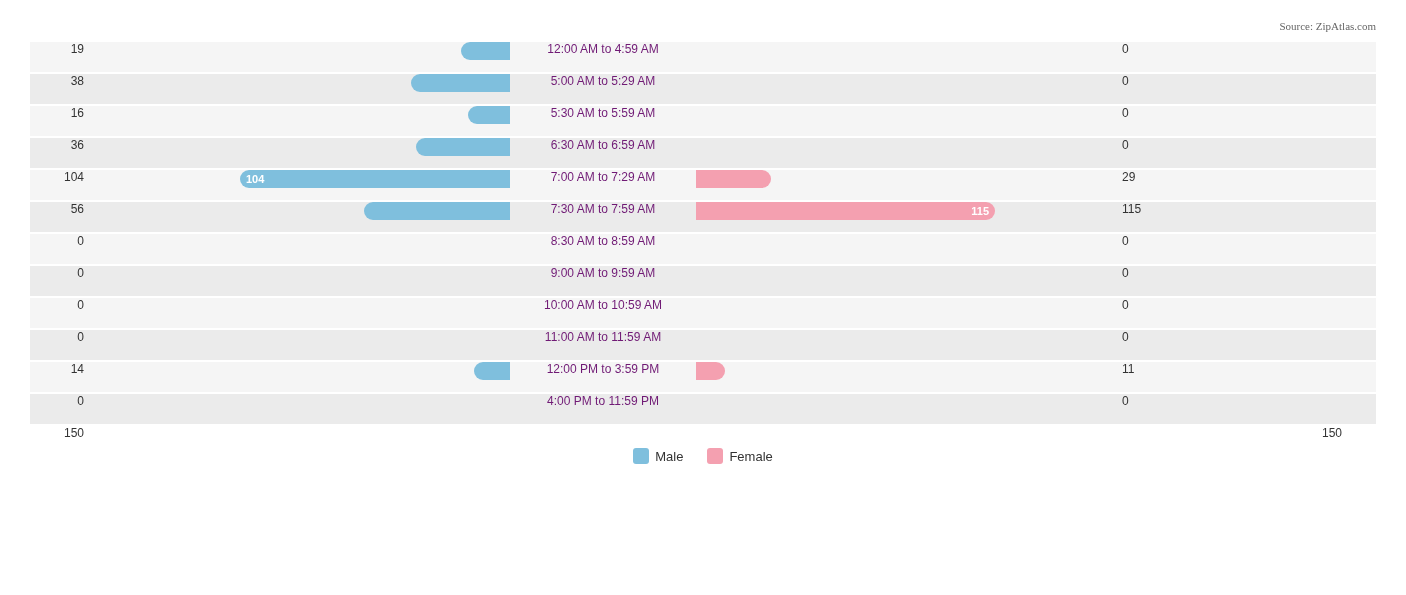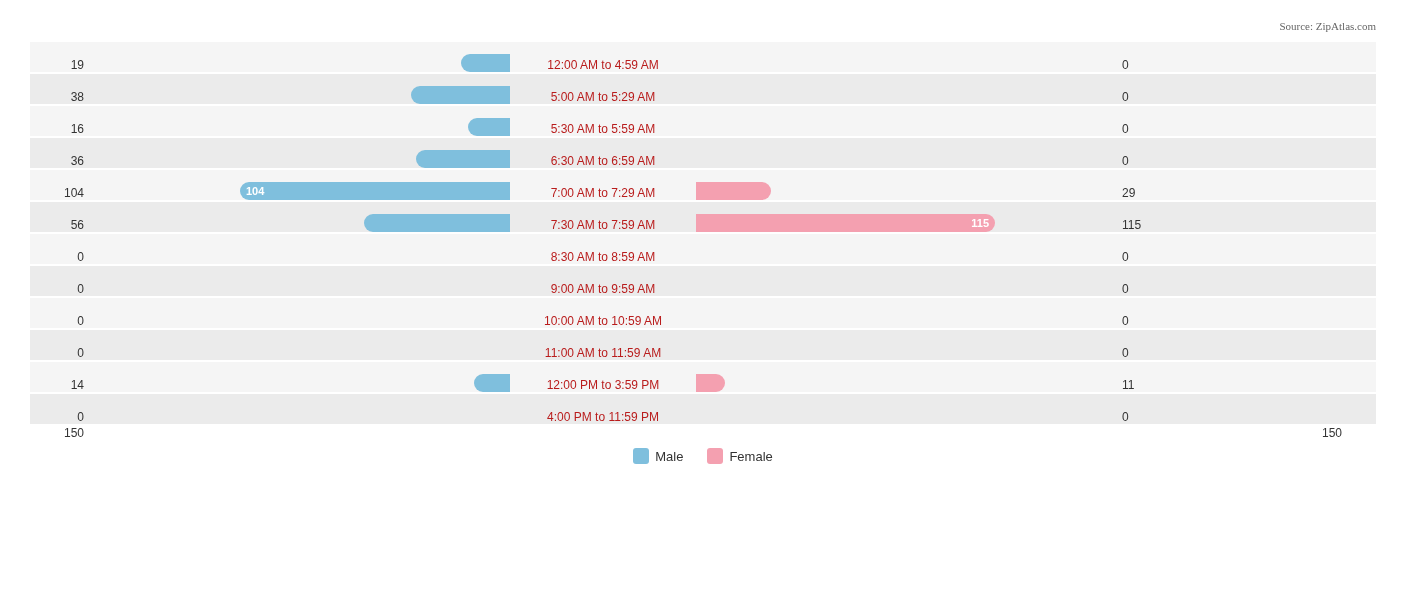--- a/index.html
+++ b/index.html
@@ -22,21 +22,21 @@
       text-align: right;
       margin-bottom: 10px;
       font-family: Liberation Serif, serif;
     }
     .chart-area {
       position: relative;
       width: 100%;
     }
     .row {
       display: flex;
-      align-items: flex-end;
+      align-items: flex-start;
       height: 30px;
       margin-bottom: 2px;
     }
     .row:nth-child(odd) {
       background: #f5f5f5;
     }
     .row:nth-child(even) {
       background: #ebebeb;
     }
     .left-val {
@@ -60,21 +60,21 @@
       border-radius: 9px 0 0 9px;
       display: flex;
       align-items: center;
       justify-content: flex-start;
       position: relative;
     }
     .label-center {
       width: 186px;
       text-align: center;
       font-size: 12px;
-      color: #b91c1c;
+      color: #701a75;
       flex-shrink: 0;
       padding: 0 6px;
     }
     .bar-right-wrap {
       width: 420px;
       display: flex;
       justify-content: flex-start;
       align-items: center;
       flex-shrink: 0;
     }

